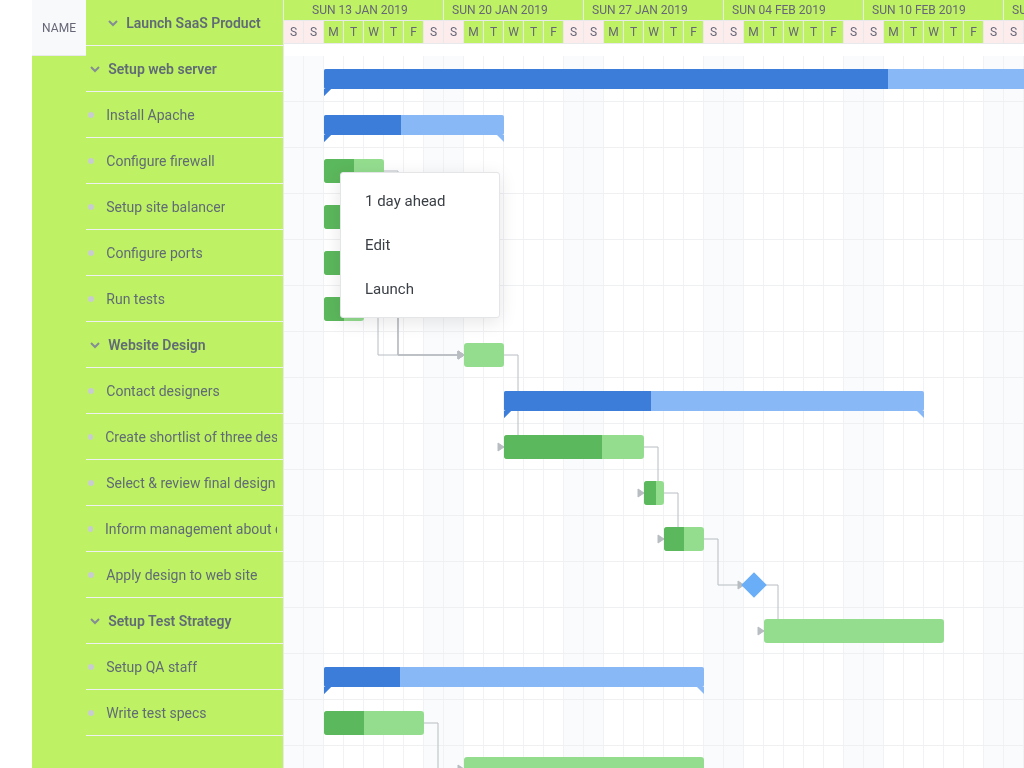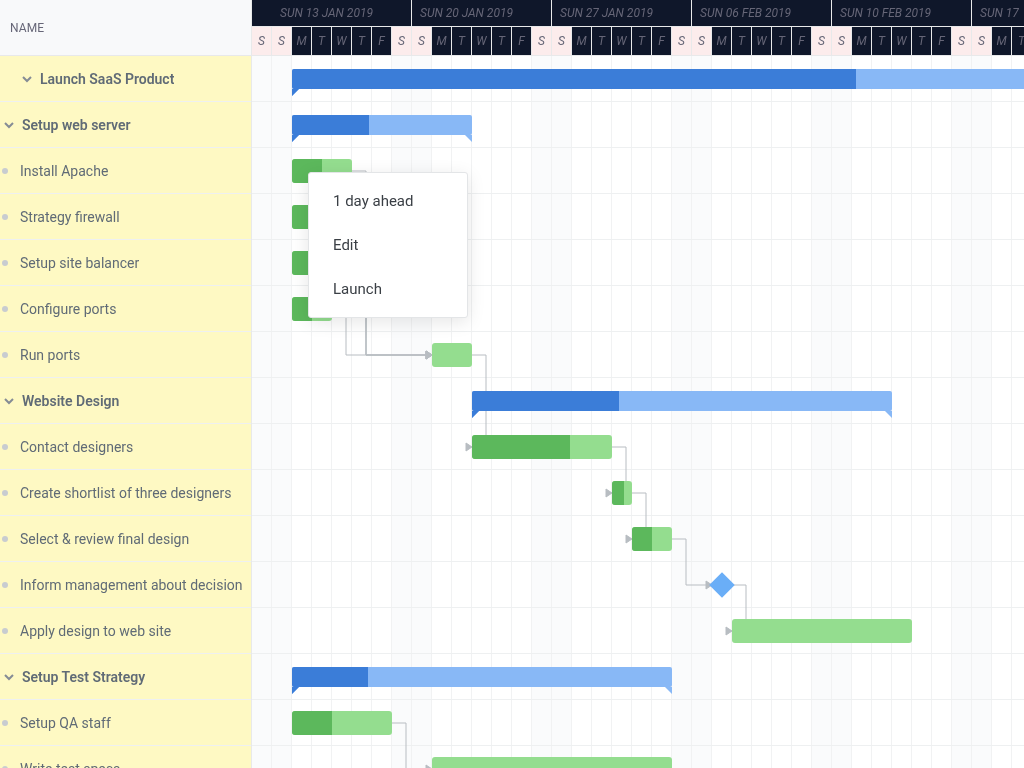--- a/index.html
+++ b/index.html
@@ -1,35 +1,35 @@
 <!DOCTYPE html>
 <html><head>
 <meta charset="utf-8">
 <style>
   * { box-sizing: border-box; margin: 0; padding: 0; }
   html, body { width: 1024px; height: 768px; overflow: hidden; font-family: -apple-system, BlinkMacSystemFont, "Segoe UI", Roboto, "Helvetica Neue", Arial, sans-serif; font-size: 13px; color: #4f5661; background: #fff; }
 
   .root { display: flex; width: 1024px; height: 768px; }
 
-  .left-pane { width: 252px; flex: 0 0 252px; border-right: 1px solid #e8e9ea; background: #fef9c3; display: flex; flex-direction: column; }
+  .left-pane { width: 252px; flex: 0 0 252px; border-right: 1px solid #e8e9ea; background: #bef264; display: flex; flex-direction: row; margin-left: 32px; }
   .left-header { height: 56px; display: flex; align-items: center; padding: 0 10px; background: #f8f9fa; border-bottom: 1px solid #e8e9ea; color:#667; font-size:12px; font-weight:400; letter-spacing: .01em;}
   .tree { flex: 1; overflow: hidden; }
   .tree-row { height: 46px; display: flex; align-items: center; border-bottom: 1px solid #eef0f1; padding: 0 6px 0 0; font-size:14px; color:#606b76; white-space: nowrap; overflow: hidden; }
   .tree-row.parent { font-weight:600; }
   .tree-row .chev { width: 18px; height: 18px; display:inline-flex; align-items:center; justify-content:center; margin-right:4px;}
   .tree-row .chev svg { width:12px; height:12px; stroke:#858c95; stroke-width:2; fill:none; }
   .tree-row .bullet { width:6px; height:6px; border-radius:50%; background:#c8ccd0; display:inline-block; margin-right:12px; margin-left:2px;}
   .ind0 { padding-left: 18px; }
   .ind1 { }
   .ind2 { }
   .tree-row .label { overflow:hidden; text-overflow: clip; }
 
   .right-pane { flex: 1; position: relative; overflow:hidden; }
 
-  .timeline-header { position:absolute; left:0; top:0; right:0; height:56px; background:#0f172a; display:flex; flex-direction:column;font-style:italic; }
+  .timeline-header { position:absolute; left:0; top:0; right:0; height:44px; background:#bef264; display:flex; flex-direction:column; }
   .th-top { height:27px; display:flex; border-bottom:1px solid #e8e9ea;}
   .th-top .wk { flex:0 0 140px; border-right:1px solid #e8e9ea; display:flex; align-items:center; padding-left:8px; font-size:12px; color:#667;}
   .th-bot { height:29px; display:flex; border-bottom:1px solid #e8e9ea;}
   .th-bot .day { flex:0 0 20px; border-right:1px solid #e8e9ea; display:flex; align-items:center; justify-content:center; font-size:12px; color:#667; }
   .th-bot .day.wknd { background:#fcecec; }
 
   .grid { position:absolute; left:0; top:56px; right:0; bottom:0; }
   .grid-cols { position:absolute; inset:0; display:flex; }
   .grid-cols .col { flex:0 0 20px; border-right:1px solid #f1f2f3; }
   .grid-cols .col.wknd { background:#fafbfc; }
@@ -81,33 +81,33 @@
             </svg>
           </span>
           <span class="label">Setup web server</span>
         </div>
         <div class="tree-row ind2">
           <span class="bullet"></span>
           <span class="label">Install Apache</span>
         </div>
         <div class="tree-row ind2">
           <span class="bullet"></span>
-          <span class="label">Strategy firewall</span>
+          <span class="label">Configure firewall</span>
         </div>
         <div class="tree-row ind2">
           <span class="bullet"></span>
           <span class="label">Setup site balancer</span>
         </div>
         <div class="tree-row ind2">
           <span class="bullet"></span>
           <span class="label">Configure ports</span>
         </div>
         <div class="tree-row ind2">
           <span class="bullet"></span>
-          <span class="label">Run ports</span>
+          <span class="label">Run tests</span>
         </div>
         <div class="tree-row ind1 parent">
           <span class="chev">
             <svg viewBox="0 0 12 12">
               <polyline points="2,4 6,8 10,4"></polyline>
             </svg>
           </span>
           <span class="label">Website Design</span>
         </div>
         <div class="tree-row ind2">
@@ -148,21 +148,21 @@
         </div>
       </div>
   </div>
 
   <div class="right-pane">
     <div class="timeline-header">
       <div class="th-top" id="th-top">
           <div class="wk" style="flex: 0 0 160px; padding-left: 28px;">SUN 13 JAN 2019</div>
           <div class="wk" style="flex: 0 0 140px;">SUN 20 JAN 2019</div>
           <div class="wk" style="flex: 0 0 140px;">SUN 27 JAN 2019</div>
-          <div class="wk" style="flex: 0 0 140px;">SUN 06 FEB 2019</div>
+          <div class="wk" style="flex: 0 0 140px;">SUN 04 FEB 2019</div>
           <div class="wk" style="flex: 0 0 140px;">SUN 10 FEB 2019</div>
           <div class="wk" style="flex: 0 0 140px;">SUN 17</div>
         </div>
       <div class="th-bot" id="th-bot">
           <div class="day wknd">S</div>
           <div class="day wknd">S</div>
           <div class="day">M</div>
           <div class="day">T</div>
           <div class="day">W</div>
           <div class="day">T</div>

